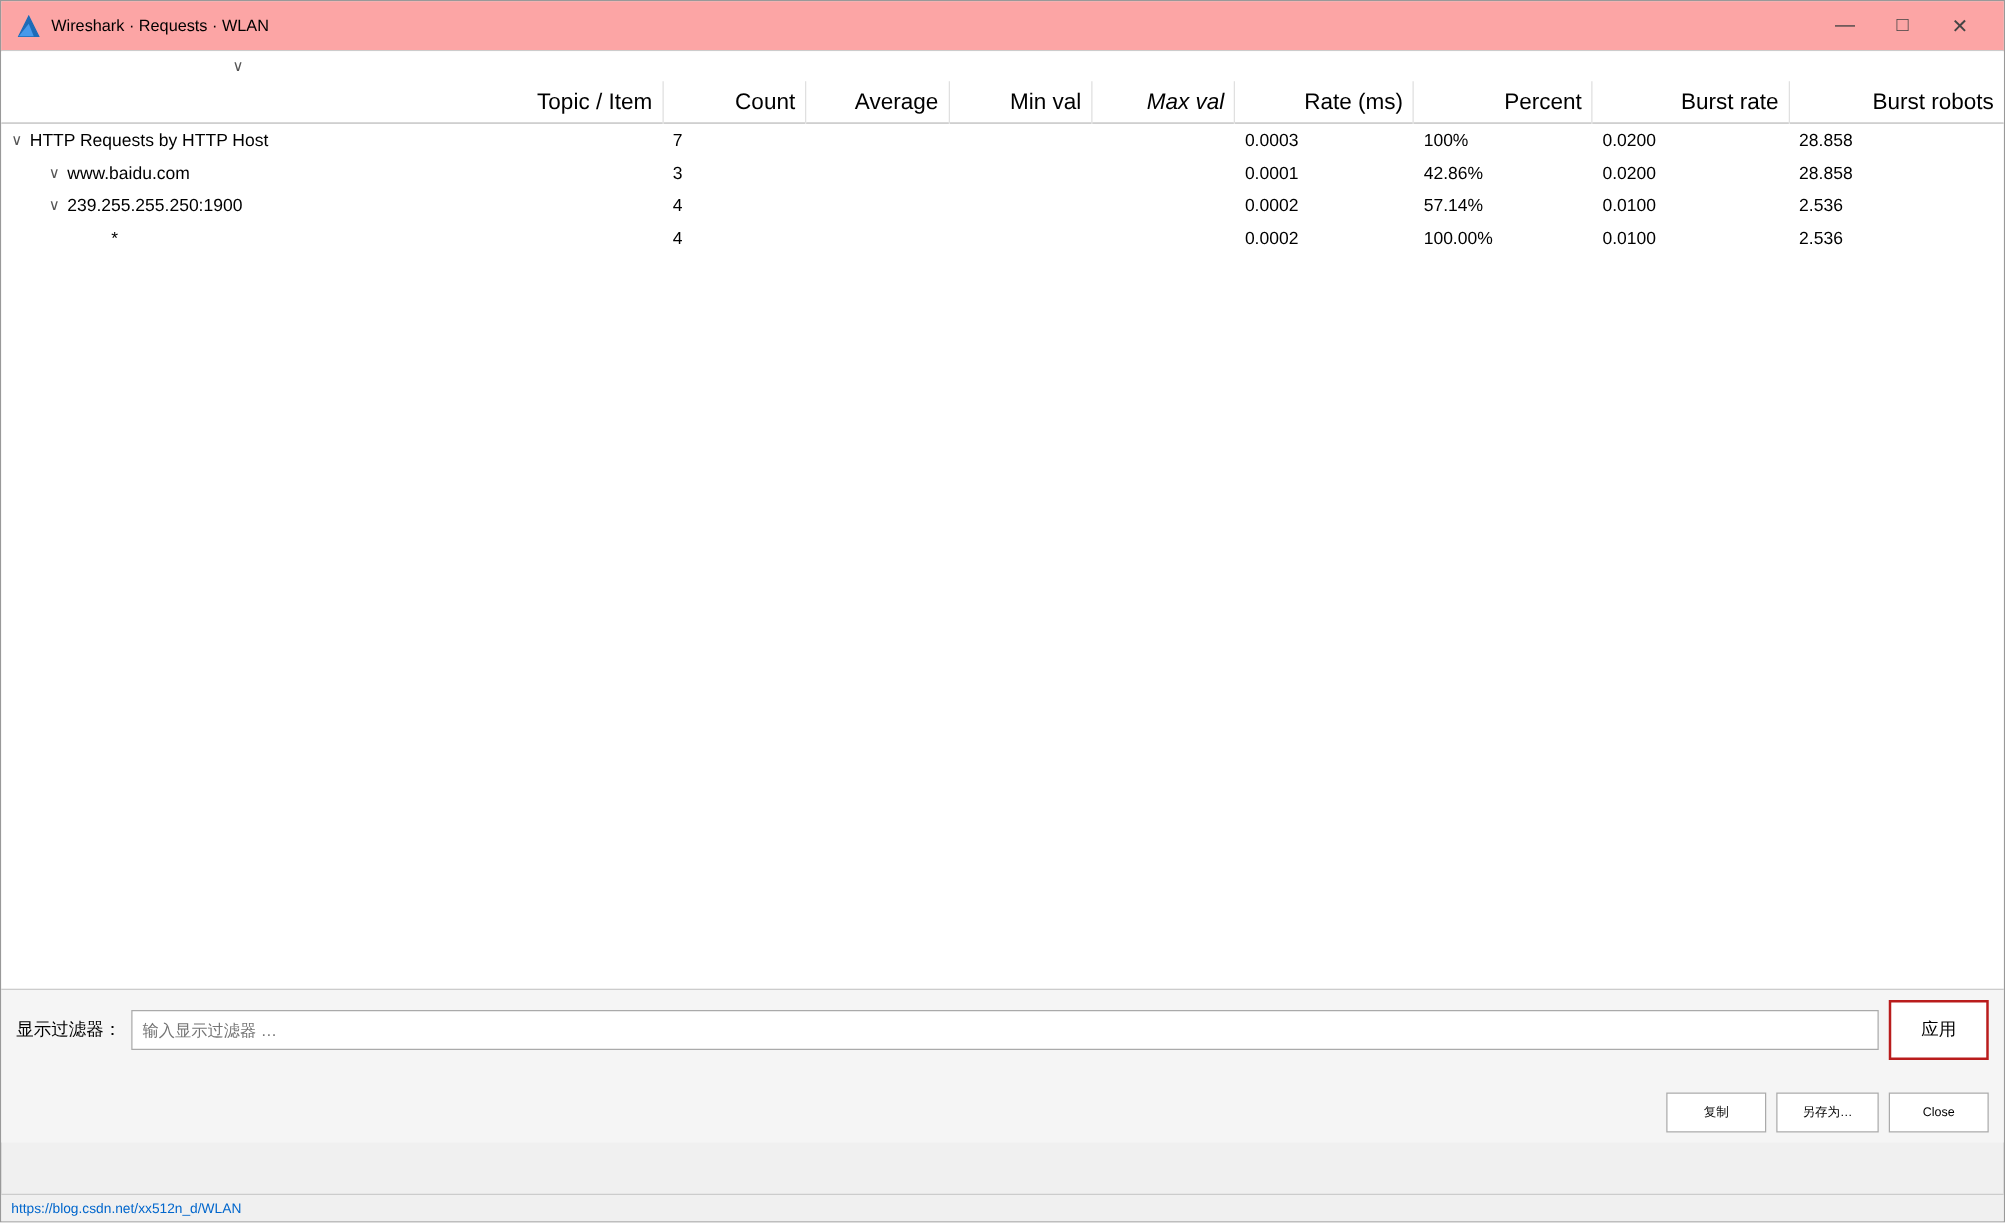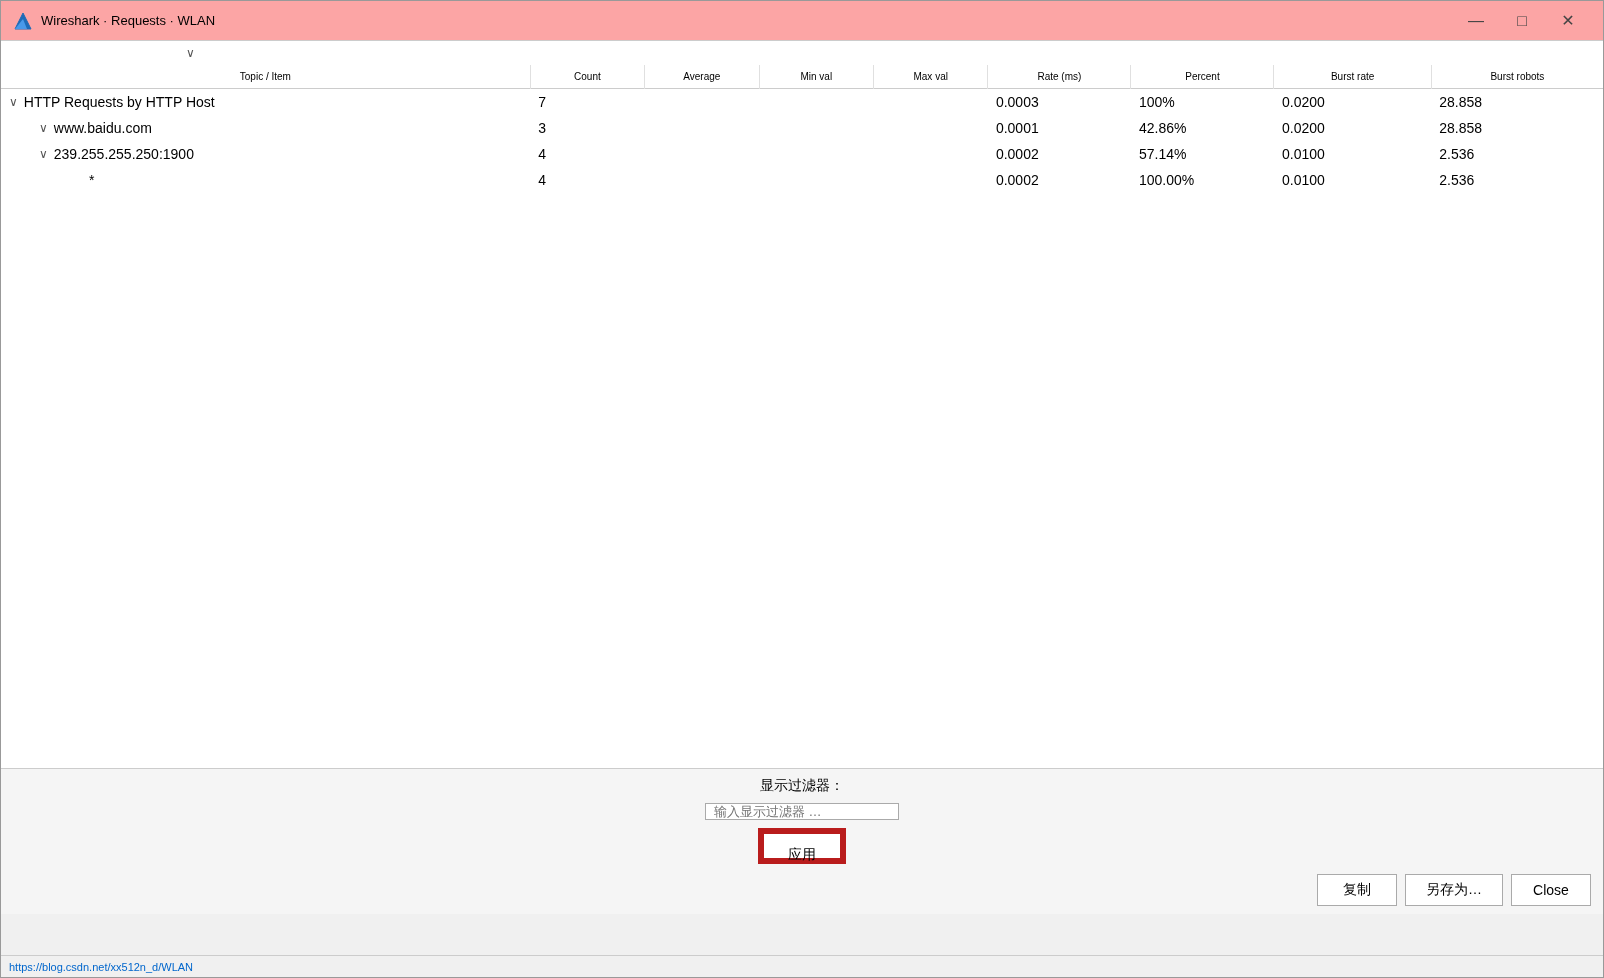--- a/index.html
+++ b/index.html
@@ -99,24 +99,24 @@
       width: 100%;
       border-collapse: collapse;
       table-layout: fixed;
     }
 
     thead tr {
       border-bottom: 1px solid #ccc;
     }
 
     th {
-      text-align: center;
+      text-align: right;
       padding: 6px 8px;
       font-weight: normal;
-      font-size: 10px;
+      font-size: 18px;
       color: #000;
       white-space: nowrap;
       background: #fff;
       cursor: pointer;
       user-select: none;
       border-right: 1px solid #e0e0e0;
       margin-top: 24px;
     }
 
     th:last-child {
@@ -128,21 +128,21 @@
       font-size: 14px;
       color: #000;
       white-space: nowrap;
       vertical-align: middle;
     }
 
     .col-topic { width: 370px; }
     .col-count { width: 80px; }
     .col-average { width: 80px; }
     .col-minval { width: 80px; }
-    .col-maxval { width: 80px; }
+    .col-maxval { width: 80px; font-style: italic; }
     .col-rate { width: 100px; }
     .col-percent { width: 100px; }
     .col-burst { width: 110px; }
     .col-bstart { width: 120px; }
 
     .tree-cell {
       display: flex;
       align-items: center;
     }
 
@@ -156,63 +156,62 @@
       border-top: 1px solid #ccc;
       padding: 8px 12px;
       background: #f5f5f5;
       flex-shrink: 0;
     }
 
     .filter-row {
       display: flex;
       align-items: center;
       gap: 8px;
-      margin-bottom: 10px;
-      flex-direction: column;
+      margin-bottom: 26px;
     }
 
     .filter-label {
       font-size: 14px;
       color: #000;
       white-space: nowrap;
     }
 
     .filter-input {
       flex: 1;
       height: 32px;
       padding: 0 8px;
       border: 1px solid #aaa;
       background: #fff;
       font-size: 13px;
       color: #999;
       outline: none;
     }
 
     .apply-btn {
-      height: 32px;
+      height: 48px;
       padding: 12px 24px;
       background: #fff;
-      border: 6px solid #b91c1c;
+      border: 2px solid #b91c1c;
       font-size: 14px;
       cursor: pointer;
       color: #000;
     }
 
     .action-row {
       display: flex;
       justify-content: flex-end;
       gap: 8px;
     }
 
     .action-btn {
       height: 32px;
       padding: 0 20px;
       background: #fff;
       border: 1px solid #aaa;
-      font-size: 14px;
+      font-size: 10px;
       cursor: pointer;
       color: #000;
       min-width: 80px;
     }
 
     .status-bar {
       height: 22px;
       background: #f0f0f0;
       border-top: 1px solid #ccc;
       display: flex;

